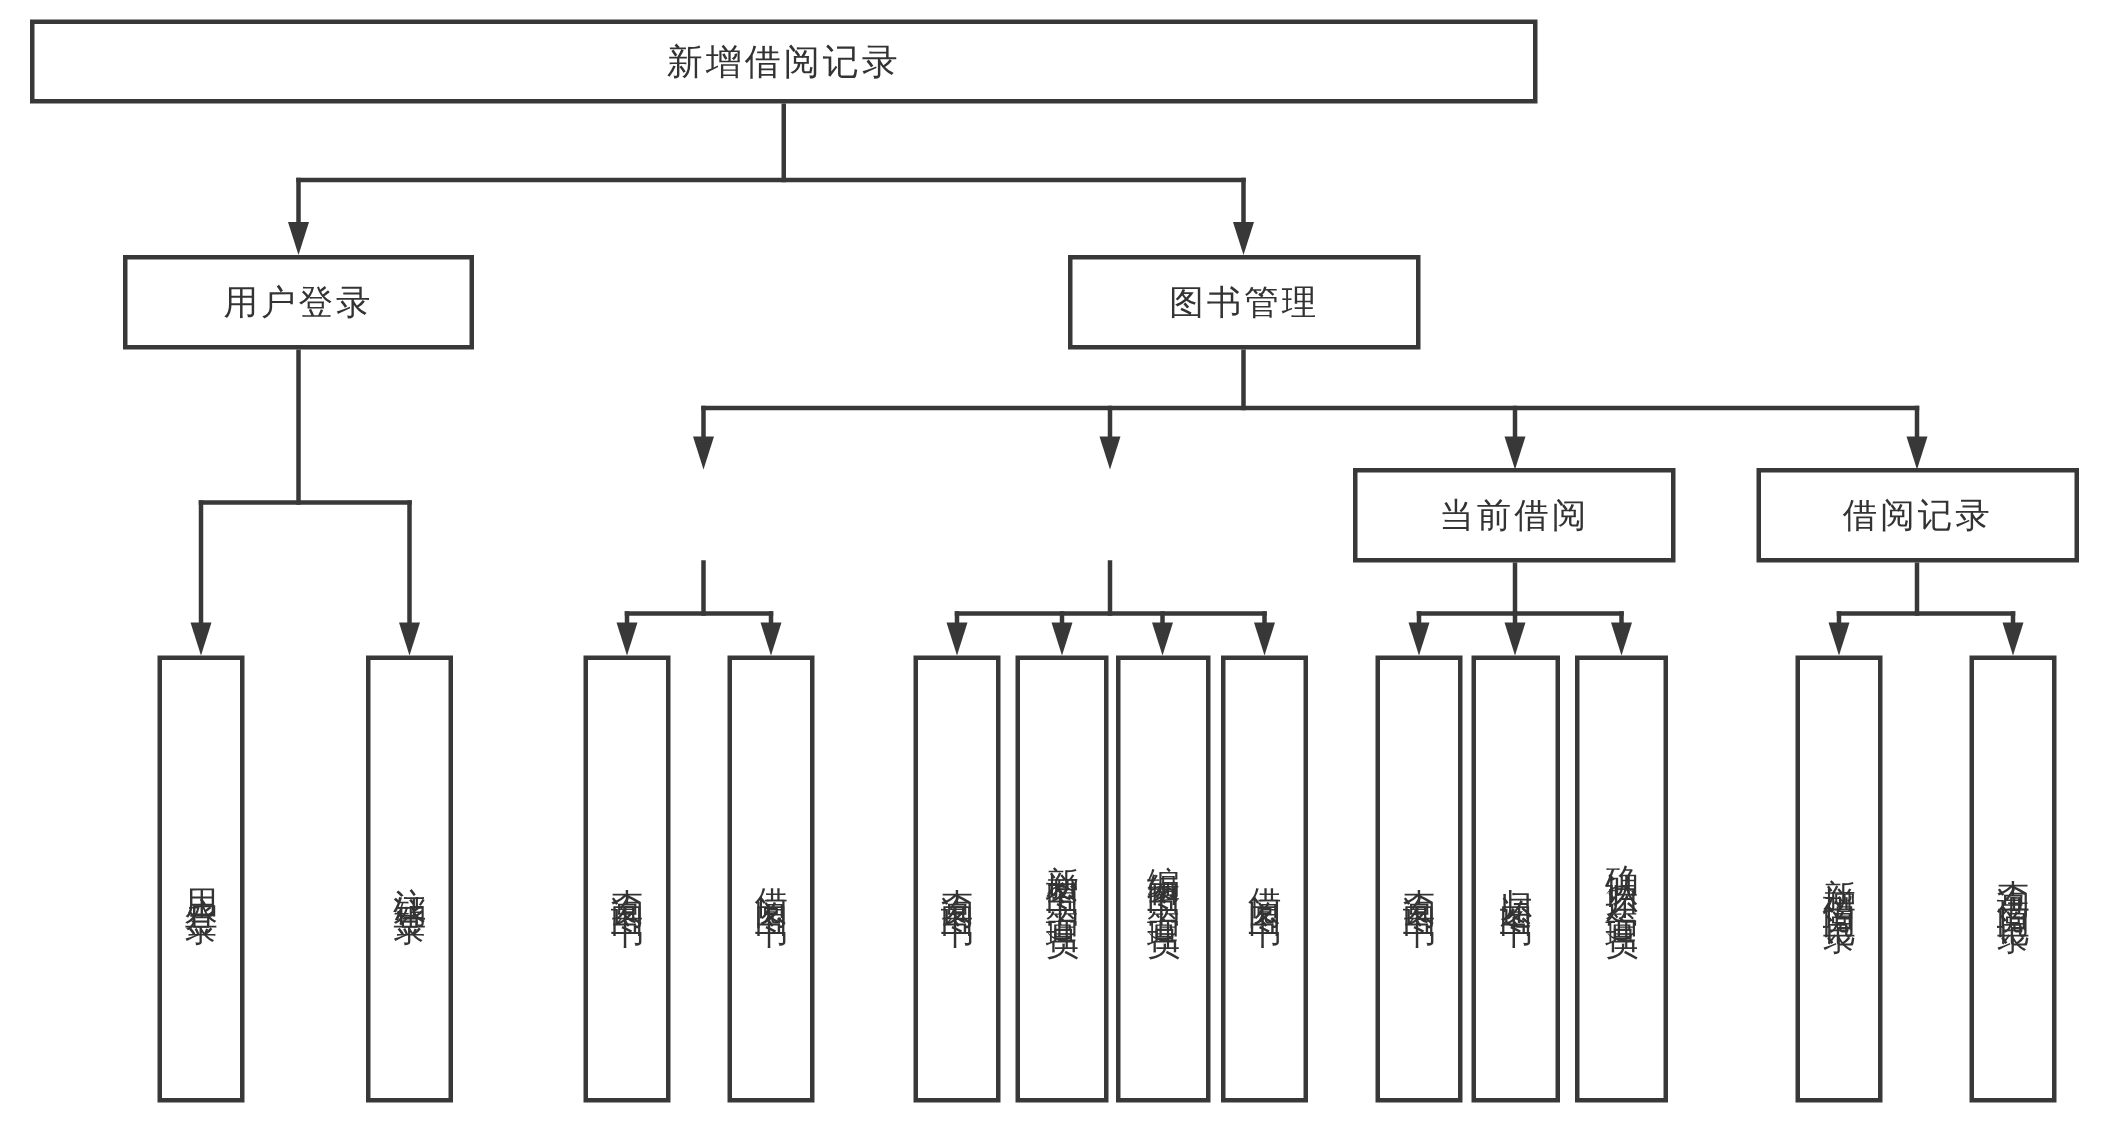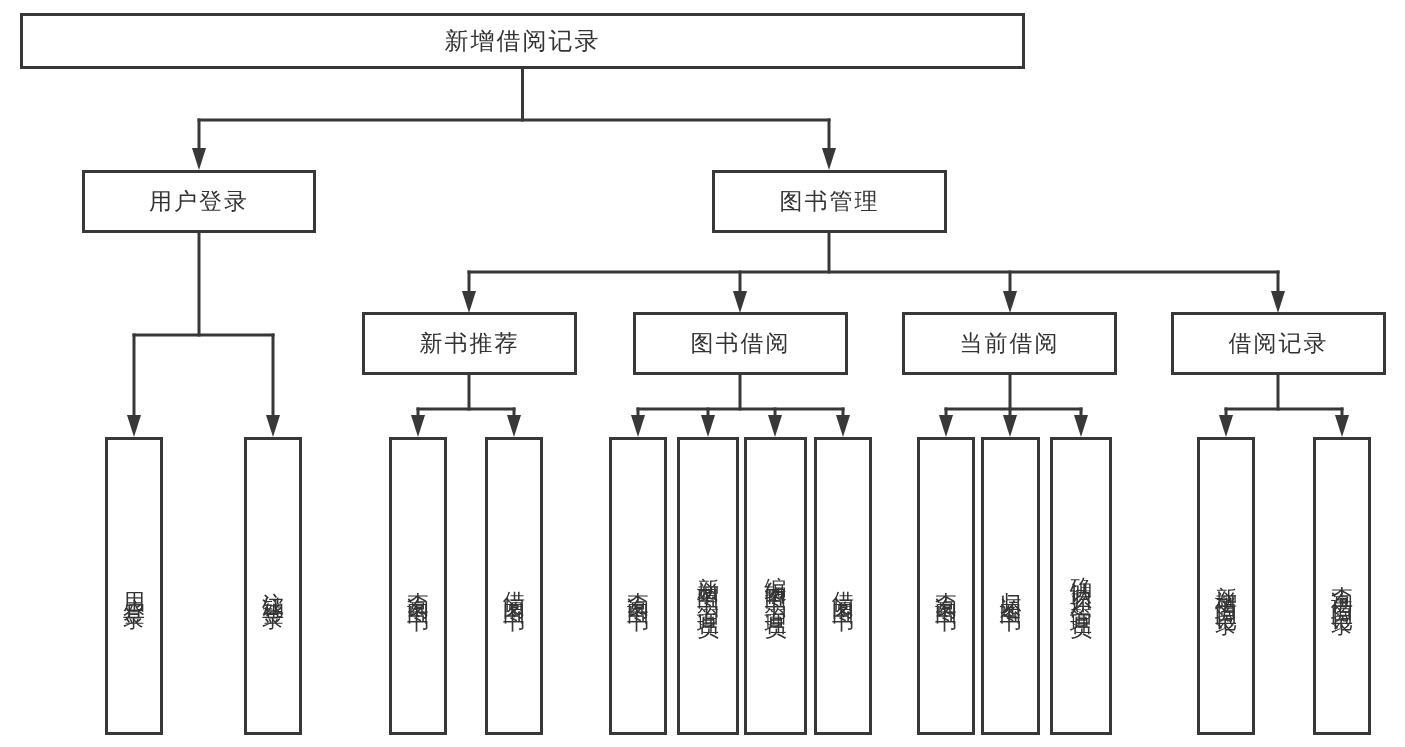--- a/index.html
+++ b/index.html
@@ -119,26 +119,20 @@
     <span>新增借阅记录</span>
   </div>
 
   <div class="node hbox" style="left:82px;top:170px;width:234px;height:63px;">
     <span>用户登录</span>
   </div>
   <div class="node hbox" style="left:712px;top:170px;width:235px;height:63px;">
     <span>图书管理</span>
   </div>
 
-  <div class="node hbox" style="left:362px;top:312px;width:215px;height:63px;">
-    <span>新书推荐</span>
-  </div>
-  <div class="node hbox" style="left:633px;top:312px;width:215px;height:63px;">
-    <span>图书借阅</span>
-  </div>
   <div class="node hbox" style="left:1171px;top:312px;width:215px;height:63px;">
     <span>借阅记录</span>
   </div>
   <div class="node hbox" style="left:902px;top:312px;width:215px;height:63px;">
     <span>当前借阅</span>
   </div>
 
   <div class="node vbox" style="left:105px;top:437px;width:58px;height:298px;">
     <span>用户登录</span>
   </div>

